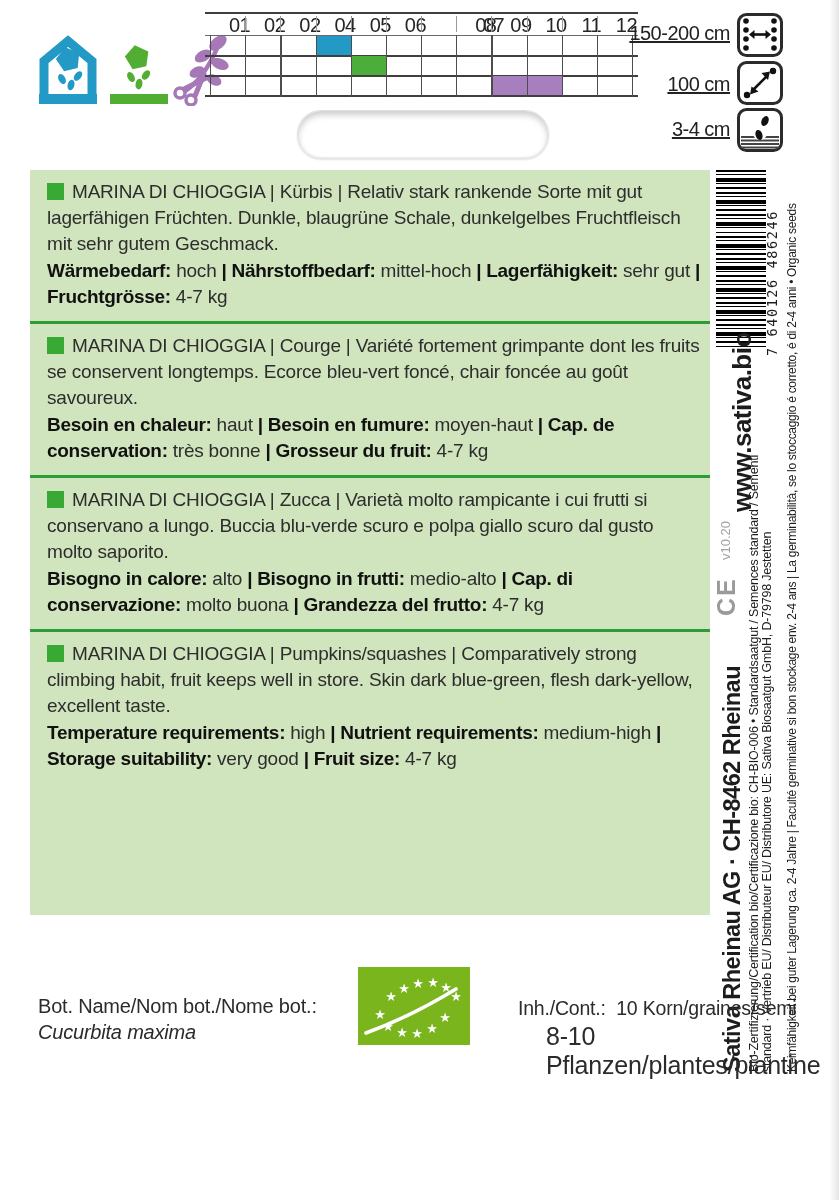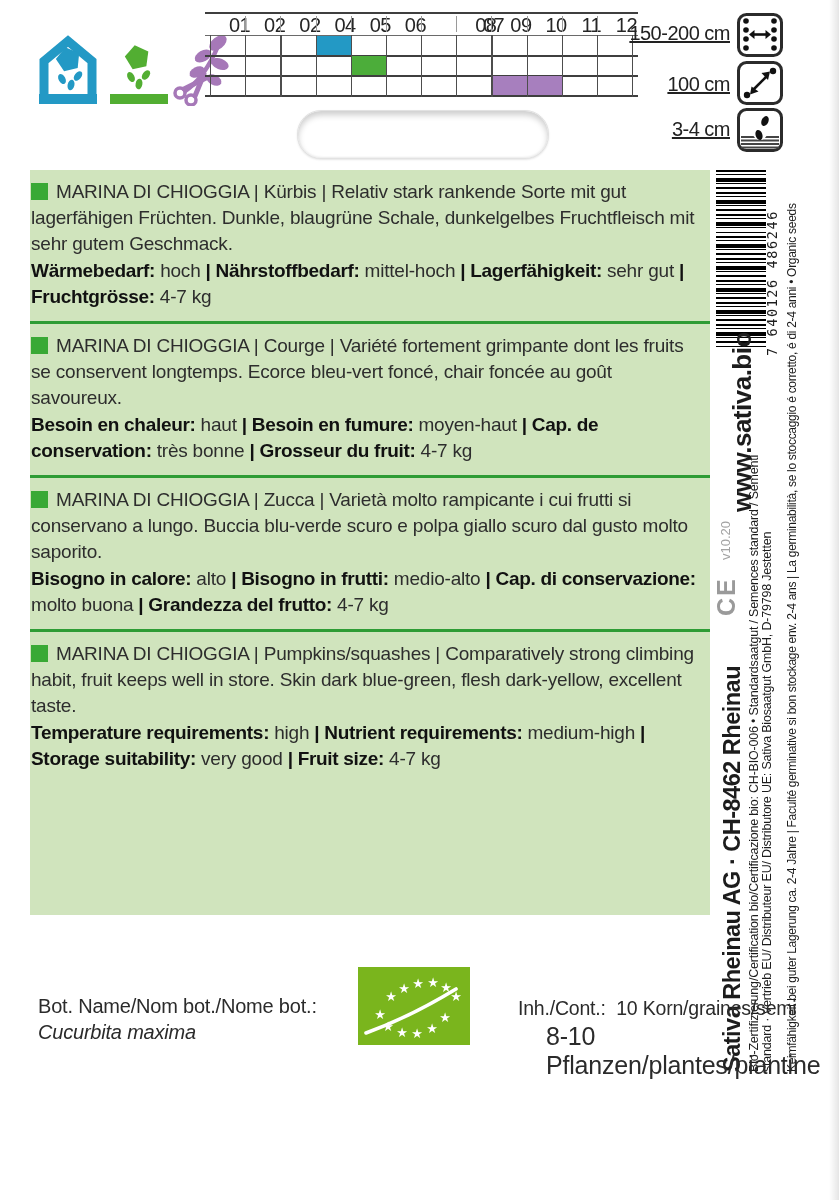--- a/index.html
+++ b/index.html
@@ -25,21 +25,21 @@
             letter-spacing:-0.5px;text-decoration:underline;}
   .sp-icon{position:absolute;left:125px;width:46px;height:44px;}
 
   
   #handle{position:absolute;left:297px;top:110px;width:250px;height:47px;border-radius:24px;
           background:#fff;border:1px solid #e2e2e2;
           box-shadow: inset 0 4px 6px rgba(0,0,0,.20), inset 0 -1px 2px rgba(0,0,0,.06), 0 1px 2px rgba(0,0,0,.10);}
 
   
   #greenbox{position:absolute;left:30px;top:170px;width:680px;height:745px;background:#d0e4bd;}
-  .block{padding:9px 9px 11px 1px;font-size:19px;line-height:26px;color:#2d2d2d;}
+  .block{padding:9px 9px 11px 17px;font-size:19px;line-height:26px;color:#2d2d2d;}
   .block + .block{border-top:3px solid #2e9c35;}
   .bullet{display:inline-block;width:17px;height:17px;background:#39a935;margin-right:8px;
           vertical-align:-2px;}
   .specs{margin-top:1px;}
   .specs b, .block b{color:#111;letter-spacing:-0.3px;}
 
   
   .vtext{position:absolute;transform-origin:0 0;transform:rotate(-90deg);white-space:nowrap;
          color:#1c1c1c;}
   #barcode{position:absolute;left:716px;top:170px;width:50px;height:177px;

